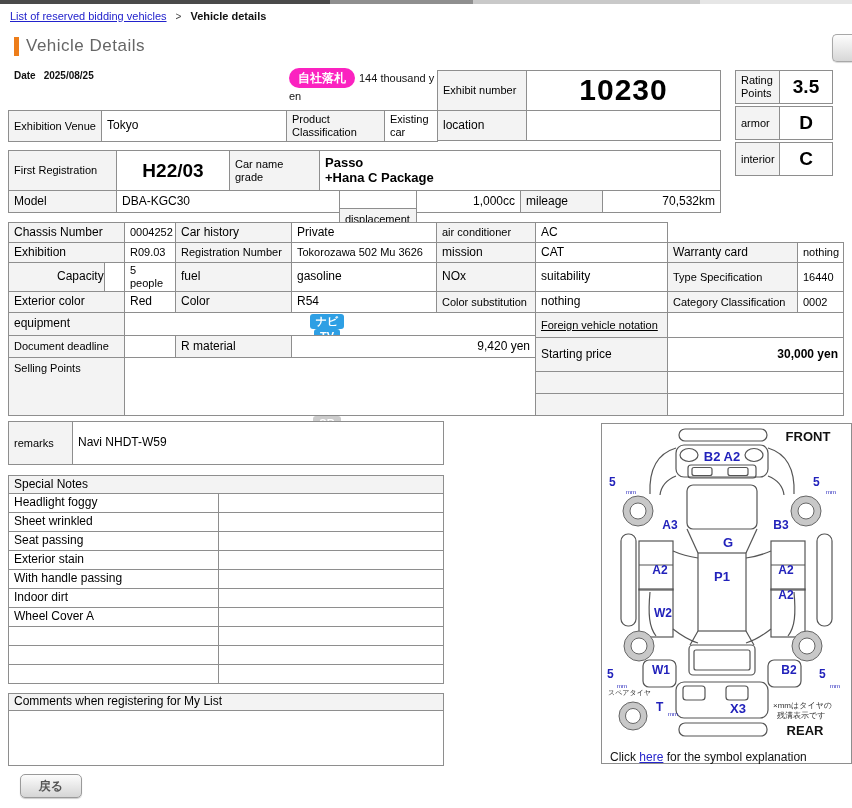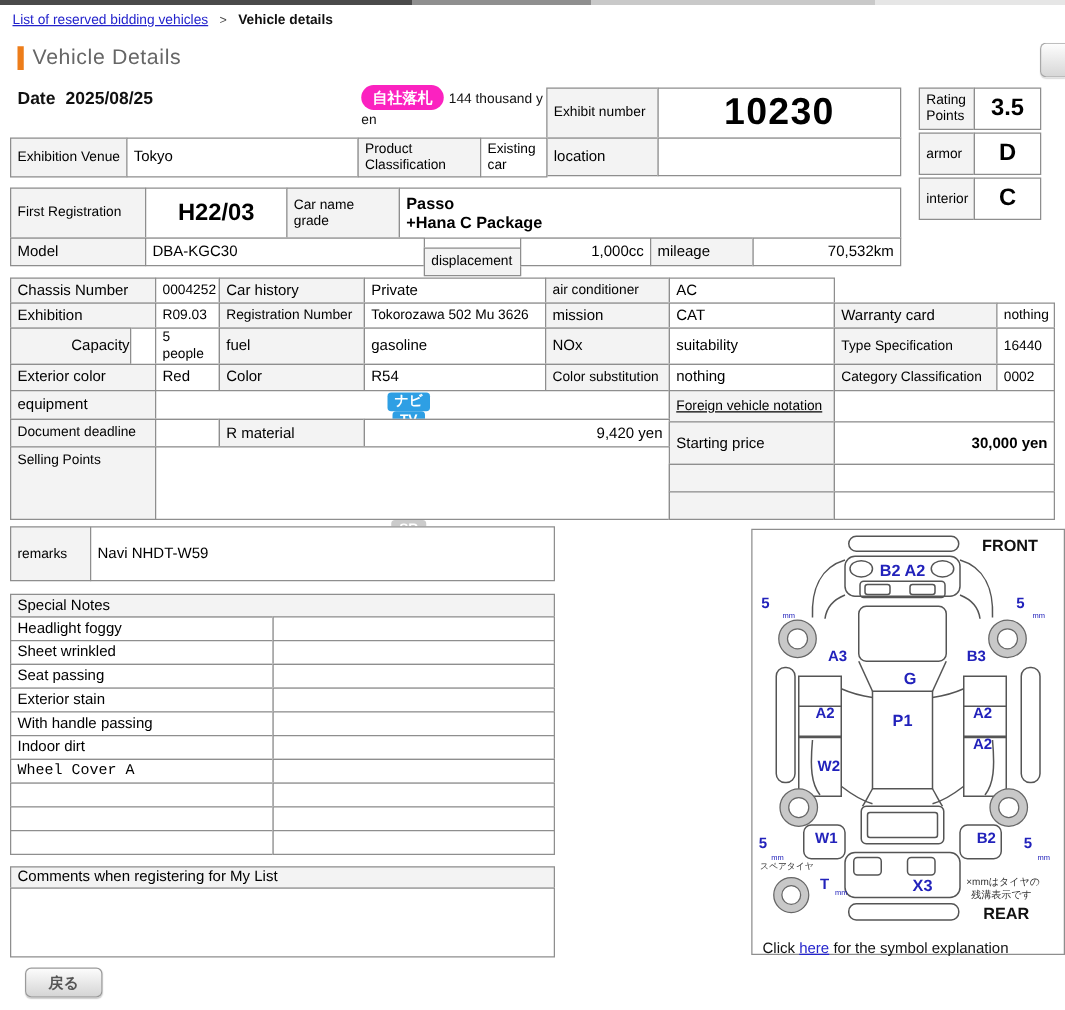--- a/index.html
+++ b/index.html
@@ -16,21 +16,21 @@
   .titletext{font-size:17px;color:#666;letter-spacing:.5px;}
   .cornerbtn{position:absolute;right:0;top:34px;width:19px;height:26px;border:1px solid #a8a8a8;border-right:none;
         border-radius:5px 0 0 5px;background:linear-gradient(#fdfdfd,#d7d7d7);box-shadow:0 1px 1px rgba(0,0,0,.15);}
   .cell{position:absolute;box-sizing:border-box;border:1px solid #8e8e8e;background:#fff;font-size:12px;
         display:flex;align-items:center;padding:1px 5px;line-height:1.15;color:#000;}
   .lbl{background:#f3f3f3;}
   .c{justify-content:center;text-align:center;}
   .r{justify-content:flex-end;text-align:right;}
   .b{font-weight:bold;}
   .s11{font-size:11px;}
-  .date{position:absolute;left:14px;top:70px;font-size:14px;font-weight:bold;}
+  .date{position:absolute;left:14px;top:70px;font-size:10px;font-weight:bold;}
   .date span{margin-right:8px;}
   .badgewrap{position:absolute;left:289px;top:68px;width:148px;font-size:11px;line-height:1.5;word-break:break-all;}
   .pinkbadge{display:inline-block;background:var(--pink,#fb22c0);color:#fff;font-weight:bold;font-size:12px;
         padding:1px 9px;border-radius:10px;margin-right:4px;}
   .exnum{font-size:30px;font-weight:bold;letter-spacing:1px;}
   .ratingval{font-size:19px;font-weight:bold;}
   .badge{display:inline-block;padding:1px 6px;margin-right:6px;border-radius:3px;color:#fff;
         font-weight:bold;font-size:11px;}
   .badge.on{background:var(--equip-on,#2e9fe4);}
   .badge.off{background:var(--equip-off,#cbcbcb);}
@@ -95,21 +95,21 @@
   <div class="cell c b" style="left:116px;top:150px;width:114px;height:41px;font-size:19px;">H22/03</div>
   <div class="cell lbl s11" style="left:229px;top:150px;width:91px;height:41px;">Car name grade</div>
   <div class="cell b" style="left:319px;top:150px;width:402px;height:41px;font-size:13px;">
     <div>
       <span class="two-line">Passo</span>
       <span class="two-line">+Hana C Package</span>
     </div>
   </div>
   <div class="cell lbl" style="left:8px;top:190px;width:109px;height:23px;">Model</div>
   <div class="cell" style="left:116px;top:190px;width:224px;height:23px;">DBA-KGC30</div>
-  <div class="cell lbl s11" style="left:339px;top:198px;width:78px;height:23px;">displacement</div>
+  <div class="cell lbl s11" style="left:339px;top:208px;width:78px;height:23px;">displacement</div>
   <div class="cell r" style="left:416px;top:190px;width:105px;height:23px;">1,000cc</div>
   <div class="cell lbl" style="left:520px;top:190px;width:83px;height:23px;">mileage</div>
   <div class="cell r" style="left:602px;top:190px;width:119px;height:23px;">70,532km</div>
 
   <div class="cell lbl" style="left:8px;top:222px;width:117px;height:21px;">Chassis Number</div>
   <div class="cell s11" style="left:124px;top:222px;width:52px;height:21px;">0004252</div>
   <div class="cell lbl" style="left:175px;top:222px;width:117px;height:21px;">Car history</div>
   <div class="cell" style="left:291px;top:222px;width:146px;height:21px;">Private</div>
   <div class="cell lbl s11" style="left:436px;top:222px;width:100px;height:21px;">air conditioner</div>
   <div class="cell" style="left:535px;top:222px;width:133px;height:21px;">AC</div>
@@ -179,21 +179,21 @@
   <div class="cell" style="left:8px;top:512px;width:211px;height:20px;">Sheet wrinkled</div>
   <div class="cell" style="left:218px;top:512px;width:226px;height:20px;"></div>
   <div class="cell" style="left:8px;top:531px;width:211px;height:20px;">Seat passing</div>
   <div class="cell" style="left:218px;top:531px;width:226px;height:20px;"></div>
   <div class="cell" style="left:8px;top:550px;width:211px;height:20px;">Exterior stain</div>
   <div class="cell" style="left:218px;top:550px;width:226px;height:20px;"></div>
   <div class="cell" style="left:8px;top:569px;width:211px;height:20px;">With handle passing</div>
   <div class="cell" style="left:218px;top:569px;width:226px;height:20px;"></div>
   <div class="cell" style="left:8px;top:588px;width:211px;height:20px;">Indoor dirt</div>
   <div class="cell" style="left:218px;top:588px;width:226px;height:20px;"></div>
-  <div class="cell" style="left:8px;top:607px;width:211px;height:20px;font-family:Liberation Mono, monospace;">Wheel Cover A</div>
+  <div class="cell" style="left:8px;top:607px;width:211px;height:20px;">Wheel Cover A</div>
   <div class="cell" style="left:218px;top:607px;width:226px;height:20px;"></div>
   <div class="cell" style="left:8px;top:626px;width:211px;height:20px;"></div>
   <div class="cell" style="left:218px;top:626px;width:226px;height:20px;"></div>
   <div class="cell" style="left:8px;top:645px;width:211px;height:20px;"></div>
   <div class="cell" style="left:218px;top:645px;width:226px;height:20px;"></div>
   <div class="cell" style="left:8px;top:664px;width:211px;height:20px;"></div>
   <div class="cell" style="left:218px;top:664px;width:226px;height:20px;"></div>
 
   <div class="cell lbl" style="left:8px;top:693px;width:436px;height:18px;">Comments when registering for My List</div>
   <div class="cell" style="left:8px;top:710px;width:436px;height:56px;"></div>

